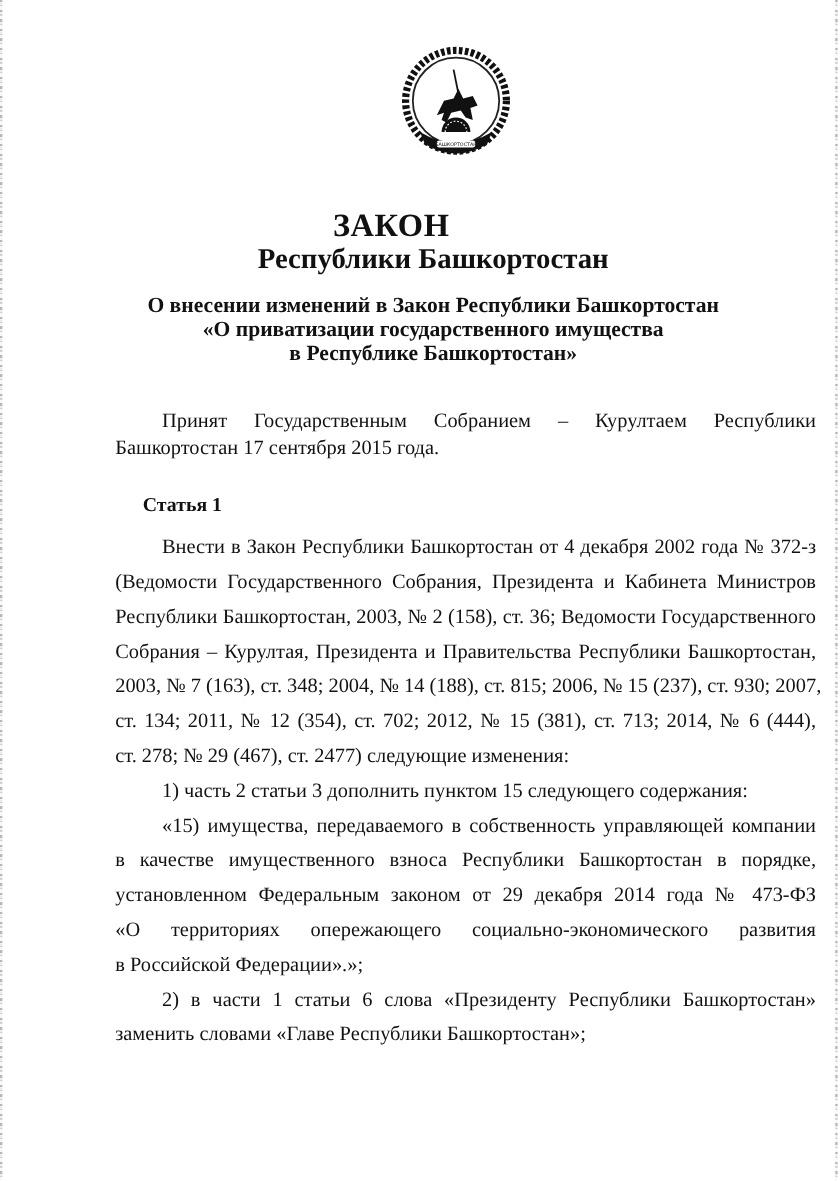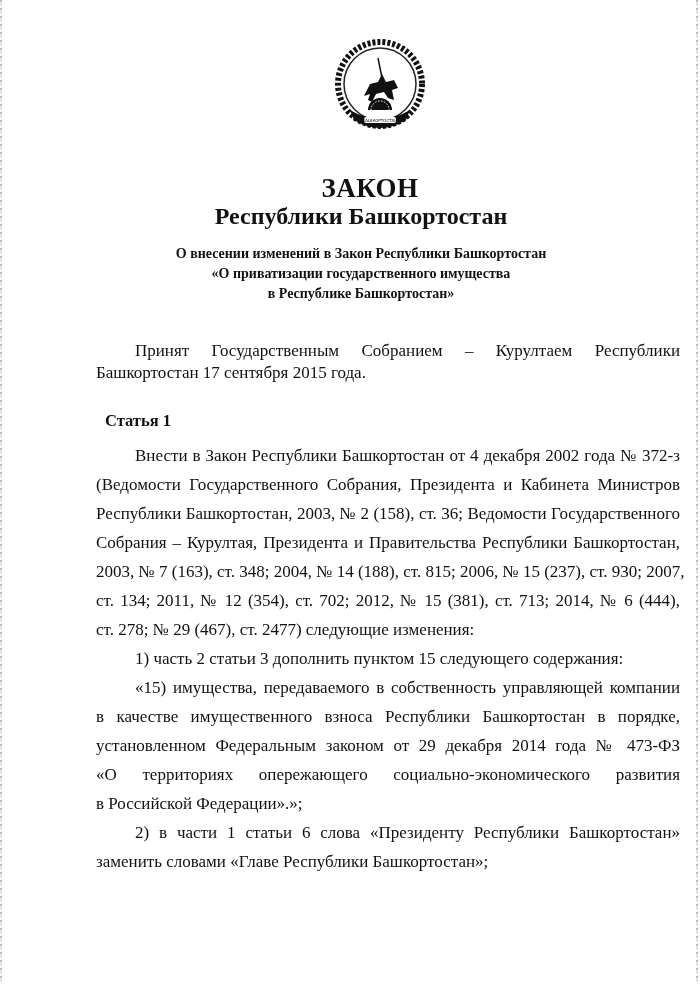--- a/index.html
+++ b/index.html
@@ -10,36 +10,36 @@
     .scan-edge-left, .scan-edge-right {
       position: absolute; top: 0; width: 2px; height: 984px;
       background: repeating-linear-gradient(to bottom, #9a9a9a 0 2px, #e6e6e6 2px 4px, #bdbdbd 4px 5px, #f4f4f4 5px 8px);
       opacity: 0.7;
     }
     .scan-edge-left { left: 0; }
     .scan-edge-right { right: 2px; }
     .emblem { position: absolute; left: 334px; top: 38px; width: 92px; height: 100px; }
     .title-1 {
       position: absolute; top: 173px; left: 0; width: 644px; text-align: center;
-      font-weight: bold; font-size: 27px; letter-spacing: 0.5px; padding-left: 8px; box-sizing: border-box; margin-left: 44px;
+      font-weight: bold; font-size: 27px; letter-spacing: 0.5px; padding-left: 8px; box-sizing: border-box;
     }
     .title-2 {
       position: absolute; top: 203px; left: 0; width: 700px; text-align: center;
       font-weight: bold; font-size: 24px; padding-left: 22px; box-sizing: border-box; font-family: Liberation Serif, serif;
     }
     .subtitle {
       position: absolute; top: 244px; left: 0; width: 700px; text-align: center;
-      font-weight: bold; font-size: 14px; line-height: 20px; padding-left: 22px; box-sizing: border-box;
+      font-weight: bold; font-size: 18px; line-height: 20px; padding-left: 22px; box-sizing: border-box;
     }
     .subtitle div { white-space: nowrap; }
     .body-text {
       position: absolute; left: 80px; width: 600px; font-size: 17px; line-height: 29px;
     }
     .adopted { top: 340px; line-height: 22px; }
-    .article-heading { position: absolute; left: 105px; top: 411px; font-weight: bold; font-size: 16.5px; }
+    .article-heading { position: absolute; left: 119px; top: 411px; font-weight: bold; font-size: 16.5px; }
     .article-body { top: 441px; }
     .line { display: block; text-align: justify; text-align-last: justify; white-space: nowrap; margin-left: 16px; }
     .line.last { text-align-last: left; }
     .line.ind { padding-left: 39px; }
   </style>
 </head>
 <body>
 
 <div class="scan-edge-left"></div>
 <div class="scan-edge-right"></div>

